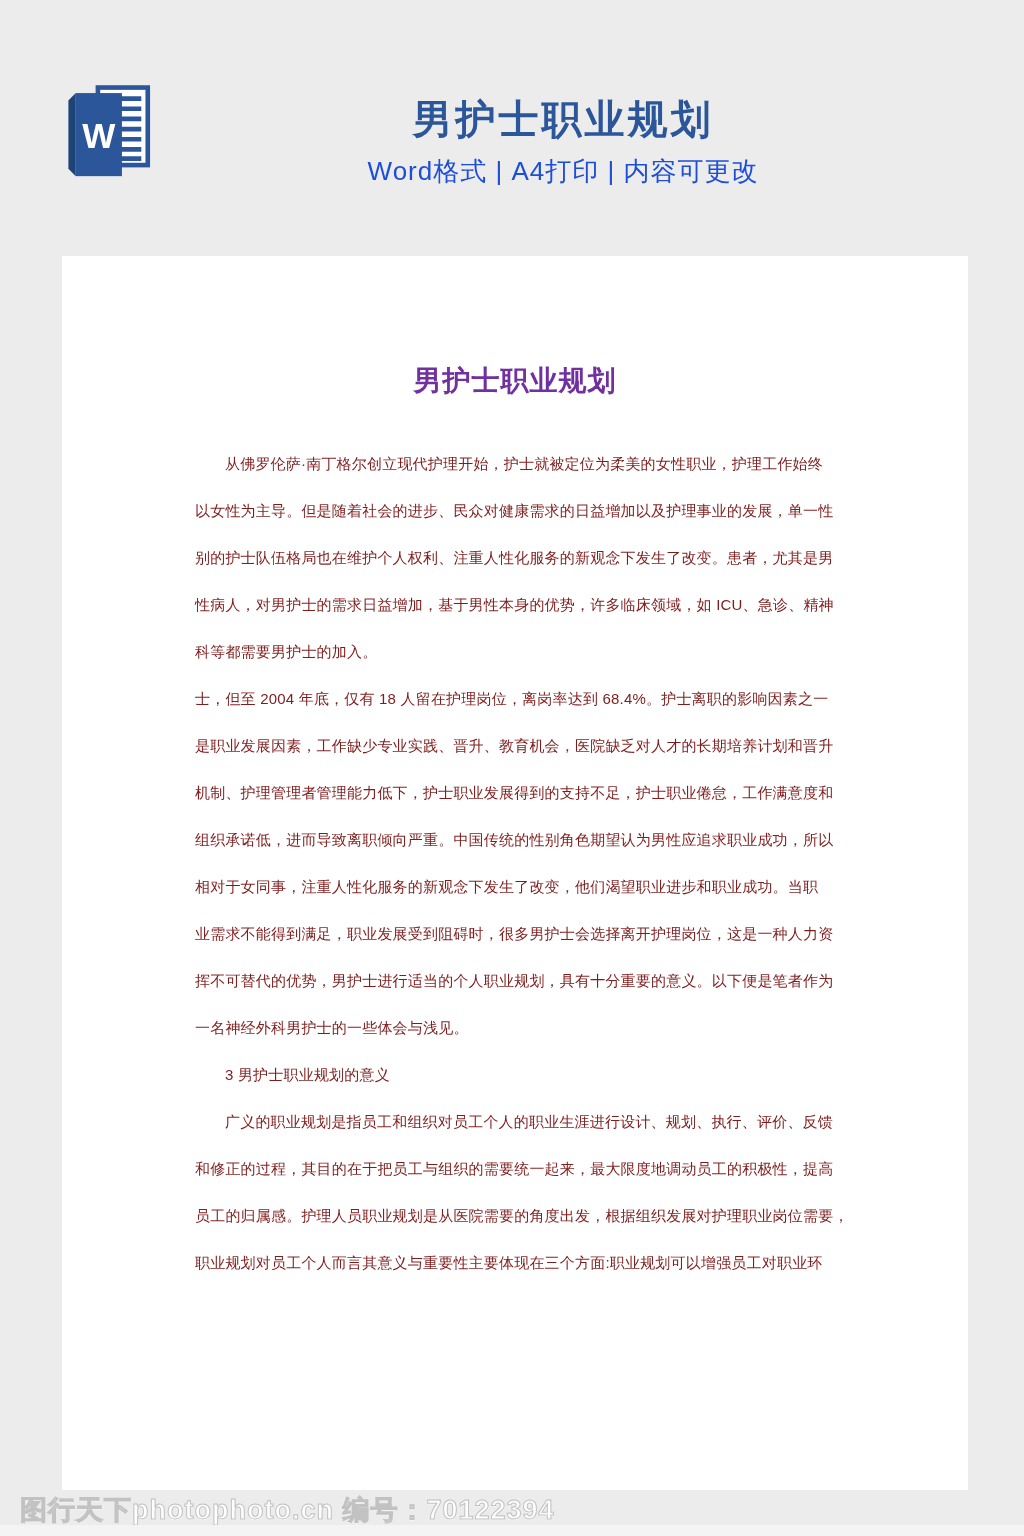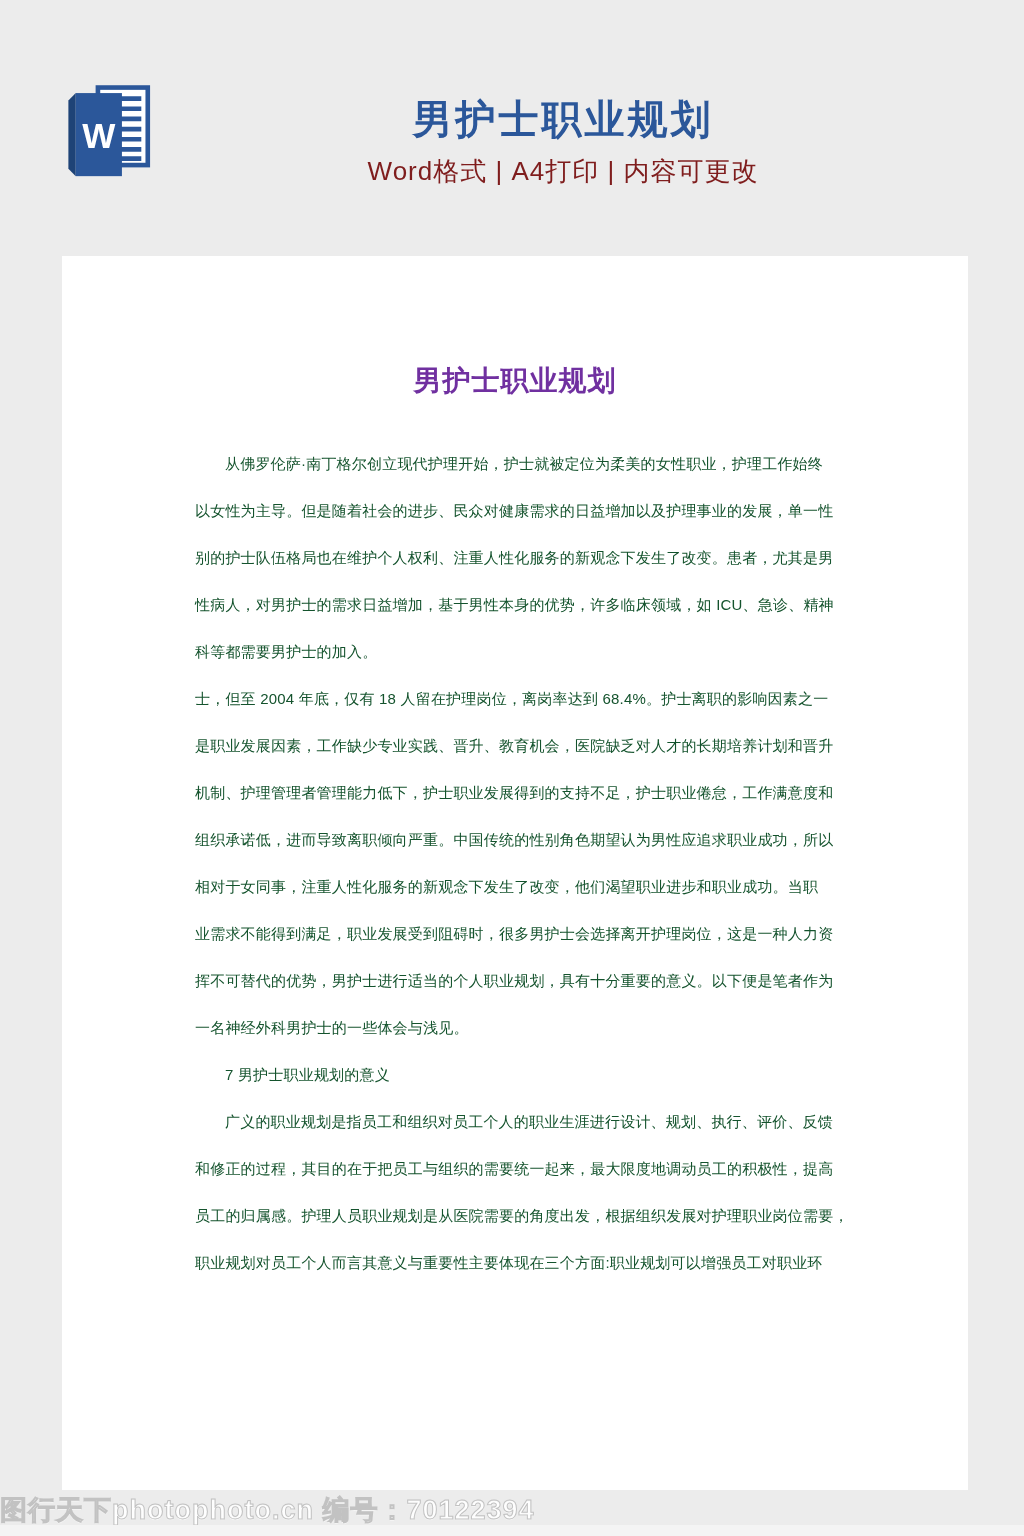--- a/index.html
+++ b/index.html
@@ -13,44 +13,44 @@
 
   
   .header { position: absolute; top: 0; left: 0; width: 1024px; height: 256px; }
   .word-icon-box { position: absolute; left: 60px; top: 82px; width: 98px; height: 96px; }
   .header-text { position: absolute; top: 96px; left: 102px; right: 0; text-align: center; }
   .header-title {
     font-size: 40px; font-weight: bold; color: #2b579a;
     letter-spacing: 3px; line-height: 46px;
   }
   .header-subtitle {
-    margin-top: 12px; font-size: 26px; color: #7f1d1d; letter-spacing: 1px;
+    margin-top: 12px; font-size: 26px; color: #1d4ed8; letter-spacing: 1px;
   }
 
   
   .page {
     position: absolute; left: 62px; top: 256px;
     width: 906px; height: 1234px;
     background: #ffffff;
   }
   .doc-title {
     margin-top: 106px; text-align: center;
     font-size: 28px; font-weight: bold; color: #7030a0;
     letter-spacing: 1px;
   }
   .doc-body {
     margin: 40px auto 0 auto; width: 640px;
-    font-size: 15px; color: #14532d; letter-spacing: 0.2px;
+    font-size: 15px; color: #7f1d1d; letter-spacing: 0.2px;
   }
   .doc-line { height: 47px; line-height: 47px; white-space: nowrap; }
   .doc-line.indent { text-indent: 2em; }
 
   
   .watermark {
-    position: absolute; left: 0; top: 1492px;
+    position: absolute; left: 20px; top: 1492px;
     font-size: 27px; font-weight: bold; letter-spacing: 1px;
     color: rgba(255,255,255,0.35);
     -webkit-text-stroke: 1px #c2c2c2;
     text-shadow: 0 1px 1px rgba(255,255,255,0.9);
   }
   .footer-strip {
     position: absolute; left: 0; bottom: 0; width: 1024px; height: 11px;
     background: #f4f4f4;
   }
 </style>
@@ -93,21 +93,21 @@
       <div class="doc-line">性病人，对男护士的需求日益增加，基于男性本身的优势，许多临床领域，如 ICU、急诊、精神</div>
       <div class="doc-line">科等都需要男护士的加入。</div>
       <div class="doc-line">士，但至 2004 年底，仅有 18 人留在护理岗位，离岗率达到 68.4%。护士离职的影响因素之一</div>
       <div class="doc-line">是职业发展因素，工作缺少专业实践、晋升、教育机会，医院缺乏对人才的长期培养计划和晋升</div>
       <div class="doc-line">机制、护理管理者管理能力低下，护士职业发展得到的支持不足，护士职业倦怠，工作满意度和</div>
       <div class="doc-line">组织承诺低，进而导致离职倾向严重。中国传统的性别角色期望认为男性应追求职业成功，所以</div>
       <div class="doc-line">相对于女同事，注重人性化服务的新观念下发生了改变，他们渴望职业进步和职业成功。当职</div>
       <div class="doc-line">业需求不能得到满足，职业发展受到阻碍时，很多男护士会选择离开护理岗位，这是一种人力资</div>
       <div class="doc-line">挥不可替代的优势，男护士进行适当的个人职业规划，具有十分重要的意义。以下便是笔者作为</div>
       <div class="doc-line">一名神经外科男护士的一些体会与浅见。</div>
-      <div class="doc-line indent">7 男护士职业规划的意义</div>
+      <div class="doc-line indent">3 男护士职业规划的意义</div>
       <div class="doc-line indent">广义的职业规划是指员工和组织对员工个人的职业生涯进行设计、规划、执行、评价、反馈</div>
       <div class="doc-line">和修正的过程，其目的在于把员工与组织的需要统一起来，最大限度地调动员工的积极性，提高</div>
       <div class="doc-line">员工的归属感。护理人员职业规划是从医院需要的角度出发，根据组织发展对护理职业岗位需要，</div>
       <div class="doc-line">职业规划对员工个人而言其意义与重要性主要体现在三个方面:职业规划可以增强员工对职业环</div>
     </div>
 </div>
 
 <div class="watermark">图行天下photophoto.cn 编号：70122394</div>
 <div class="footer-strip"></div>
 

